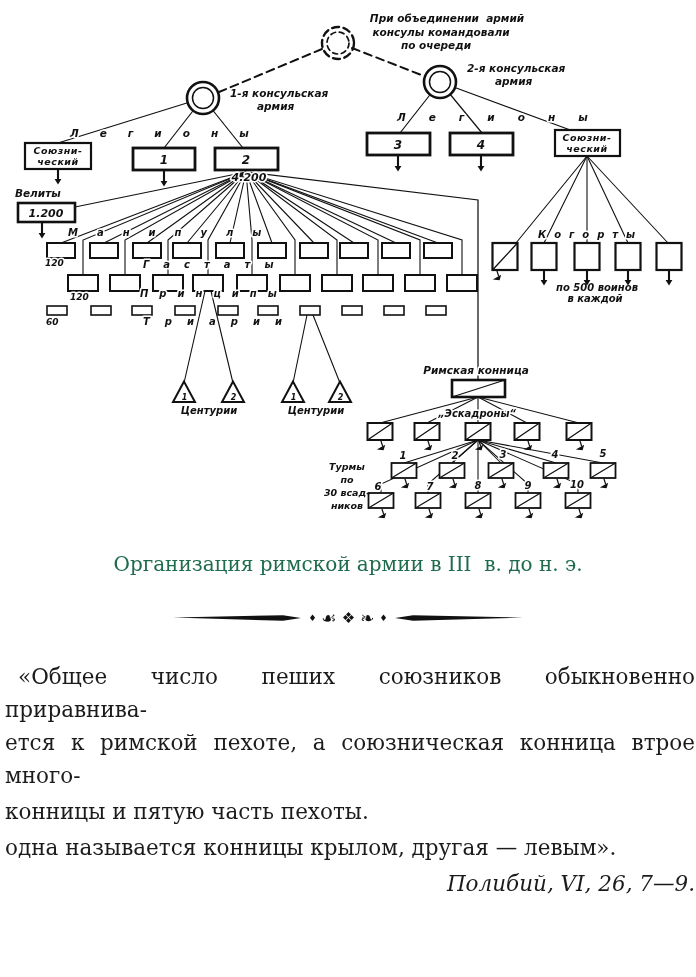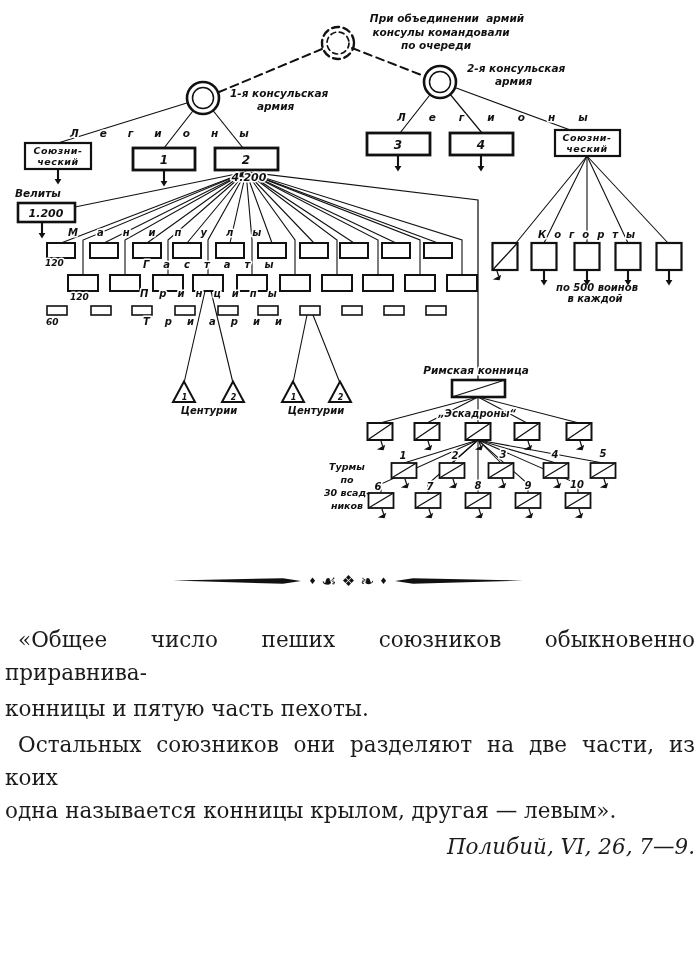--- a/index.html
+++ b/index.html
@@ -308,44 +308,45 @@
     <text class="t ko" x="476" y="374" font-size="10.5" text-anchor="middle">Римская конница</text>
     <text class="t ko" x="477" y="417" font-size="10" text-anchor="middle">„Эскадроны“</text>
 
     <text class="t" x="347" y="470" font-size="9.5" text-anchor="middle">Турмы</text>
     <text class="t" x="347" y="483" font-size="9.5" text-anchor="middle">по</text>
     <text class="t" x="347" y="496" font-size="9.5" text-anchor="middle">30 всад-</text>
     <text class="t" x="347" y="509" font-size="9.5" text-anchor="middle">ников</text>
   </g>
 </svg>
 
+<div class="caption">Организация римской армии в III  в. до н. э.</div>
 
 <div class="divider">
   <svg width="130" height="10" viewBox="0 0 130 10">
         <polygon points="0,4.6 110,2.2 128,5 110,7.8" fill="#111"></polygon>
       </svg>
   <span class="od">♦</span>
   <span class="os">☙</span>
   <span class="of">❖</span>
   <span class="os">❧</span>
   <span class="od">♦</span>
   <svg width="130" height="10" viewBox="0 0 130 10">
         <polygon points="130,4.6 20,2.2 2,5 20,7.8" fill="#111"></polygon>
       </svg>
 </div>
 
 <div class="quote">
   <p>
     <span class="ql jl ind">«Общее число пеших союзников обыкновенно приравнива-</span>
+    <span class="ql jl">ется к римской пехоте, а союзническая конница втрое много-</span>
   </p>
   <p>
     <span class="ql">конницы и пятую часть пехоты.</span>
   </p>
   <p>
-    <span class="ql jl ind">Остальных союзников они разделяют на две части, из коих</span>
     <span class="ql">одна называется конницы крылом, другая — левым».</span>
   </p>
   <div class="attr">Полибий, VI, 26, 7—9.</div>
 </div>
 
 
 
 </div>
 
 </body></html>

